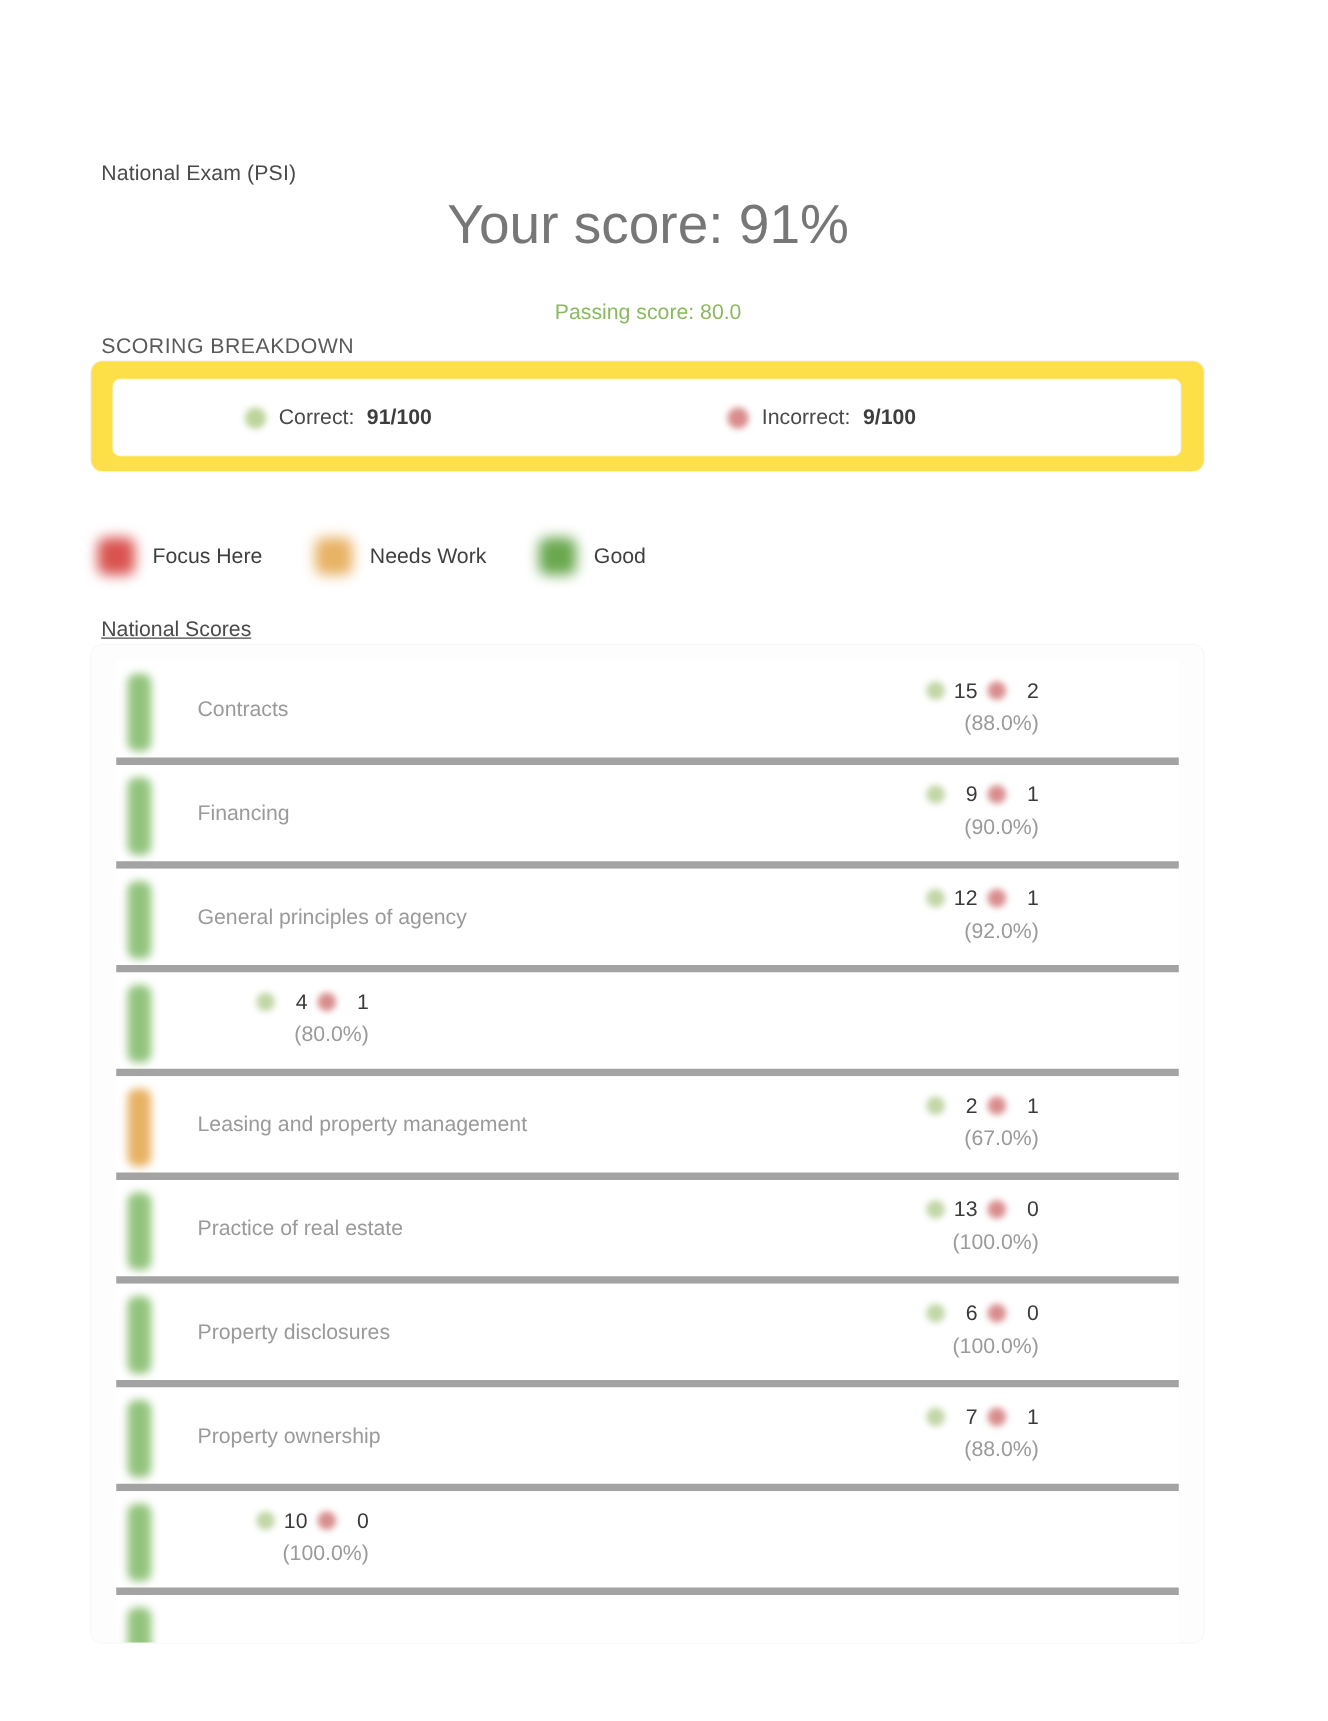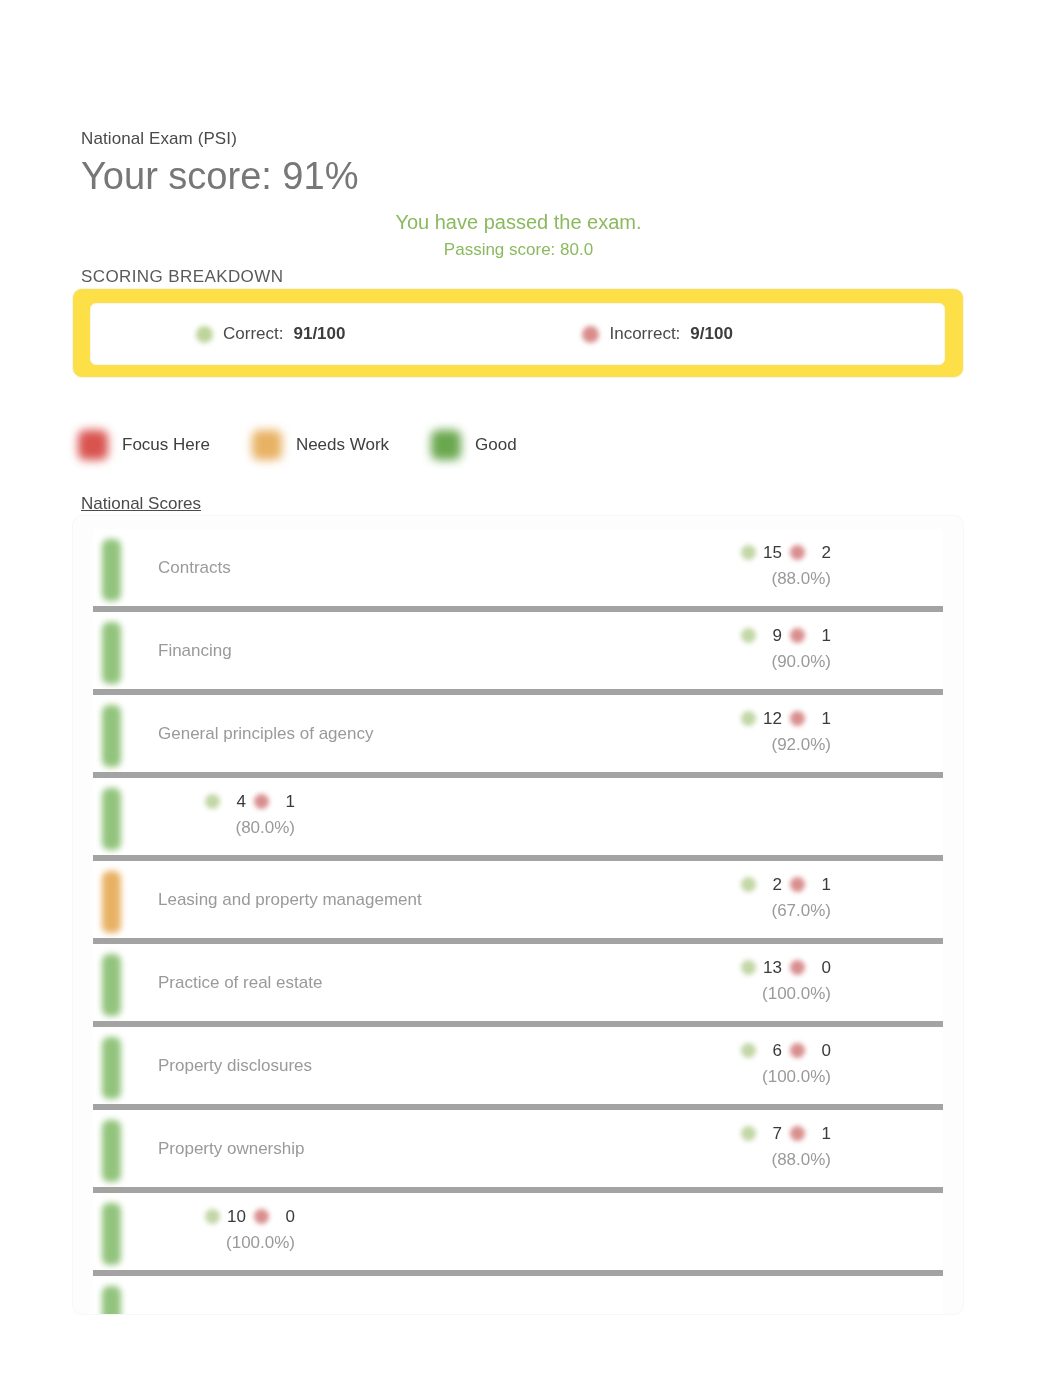--- a/index.html
+++ b/index.html
@@ -33,22 +33,22 @@
     font-size: 17px;
     color: #4a4a4a;
     letter-spacing: 0.1px;
   }
 
   .score-headline {
     position: absolute;
     left: 81px;
     top: 155px;
     width: 875px;
-    text-align: left;
-    font-size: 38px;
+    text-align: center;
+    font-size: 44px;
     font-weight: 400;
     color: #777777;
     line-height: 1.15;
     margin: 0;
   }
 
   .pass-msg {
     position: absolute;
     left: 81px;
     top: 211px;
@@ -266,21 +266,20 @@
 </style>
 </head>
 <body>
 
 <div class="page">
 
   <div class="exam-name">National Exam (PSI)</div>
 
   <h1 class="score-headline">Your score: 91%</h1>
 
-  <div class="pass-msg">You have passed the exam.</div>
 
   <div class="passing-score">Passing score: 80.0</div>
 
   <div class="breakdown-title">SCORING BREAKDOWN</div>
 
   <div class="breakdown-card">
     <div class="breakdown-inner">
 
       <div class="breakdown-item correct">
         <span class="dot-icon green"></span>

